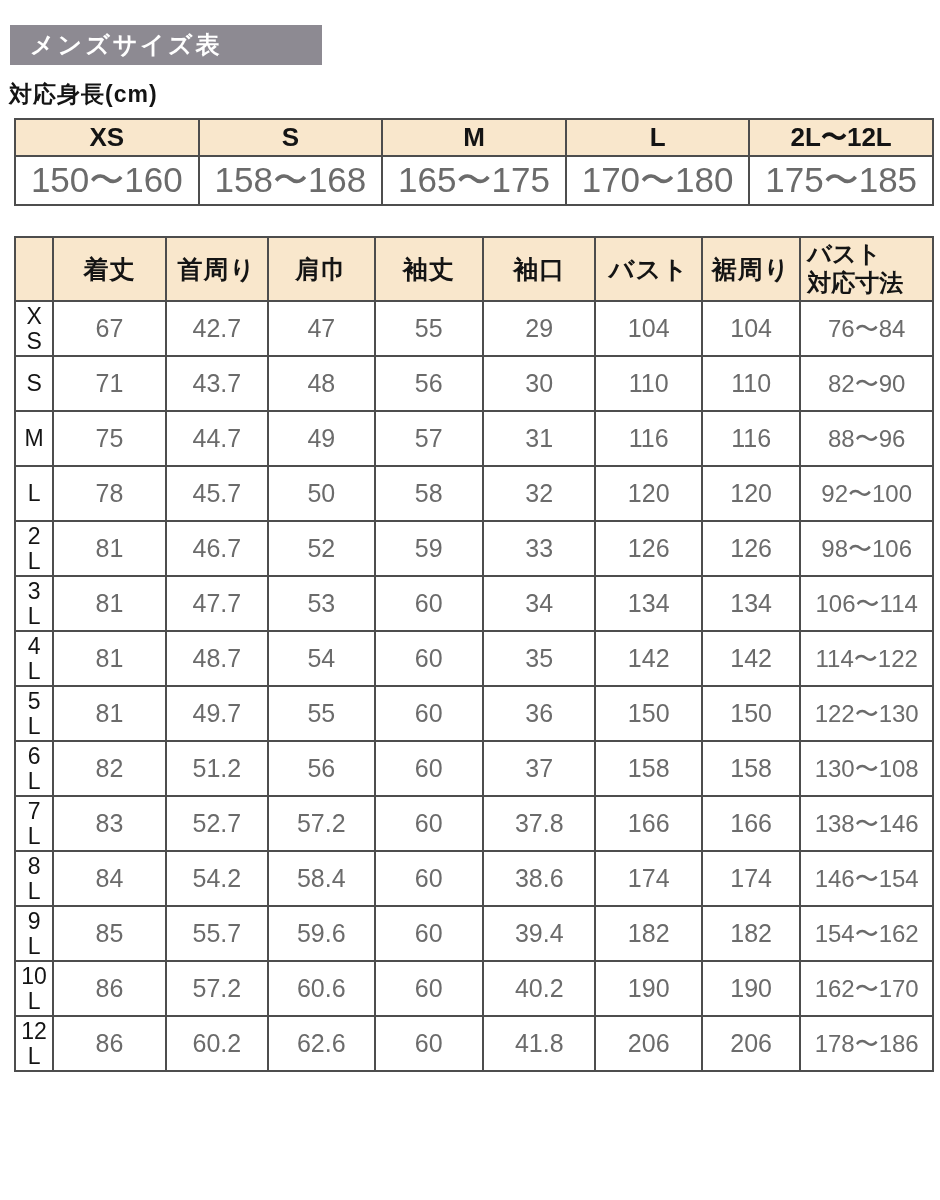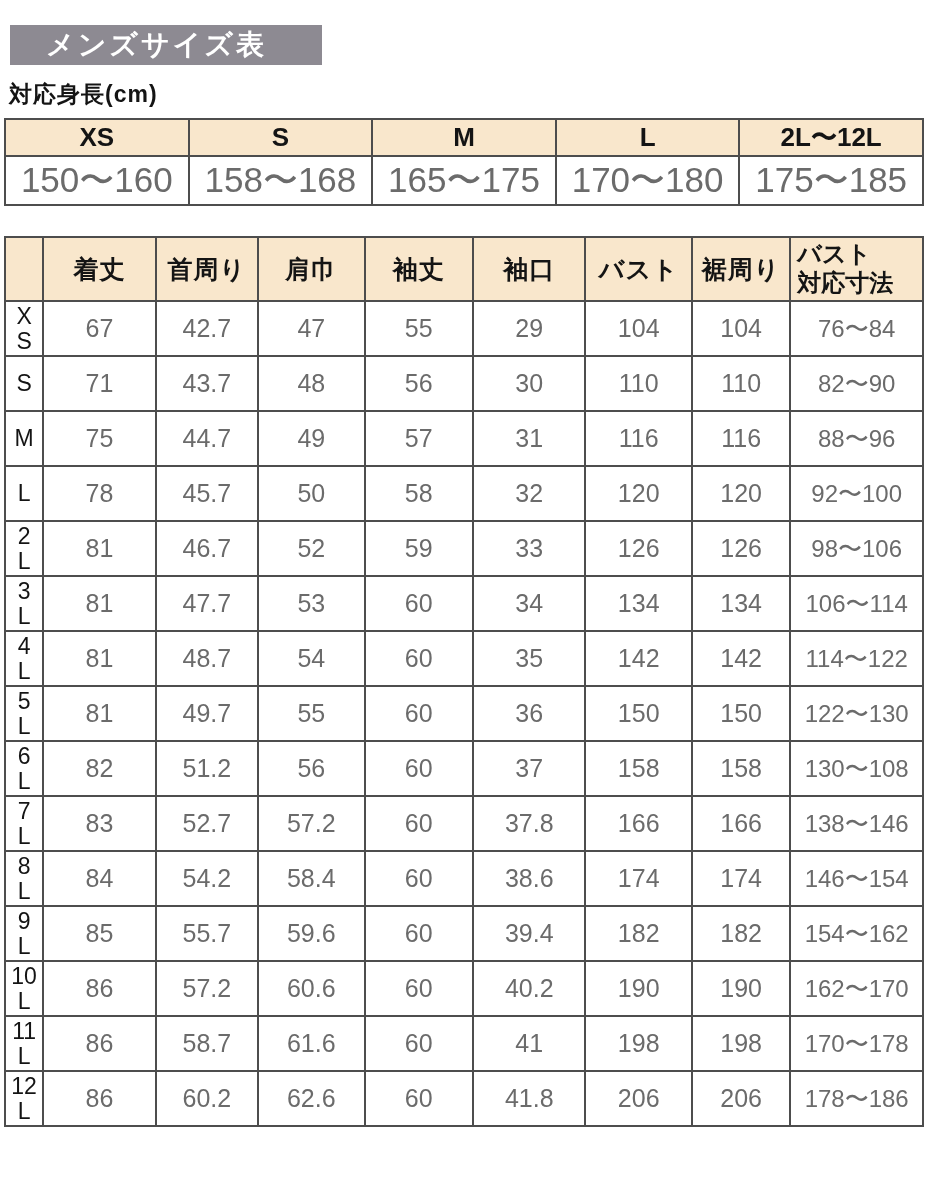--- a/index.html
+++ b/index.html
@@ -18,39 +18,39 @@
     font-family: "Liberation Sans", "DejaVu Sans", sans-serif;
   }
   .page { width: 940px; height: 1200px; }
 
   .title-bar {
     margin: 25px 0 0 10px;
     width: 312px;
     height: 40px;
     background: var(--title-bg);
     color: #ffffff;
-    font-size: 28px;
+    font-size: 24px;
     font-weight: bold;
     line-height: 40px;
-    padding-left: 36px;
+    padding-left: 20px;
     letter-spacing: 3px;
   }
 
   .caption {
     margin: 14px 0 8px 9px;
     font-size: 23px;
     font-weight: bold;
     color: var(--label-text);
     letter-spacing: 1px;
   }
 
   table {
     border-collapse: collapse;
     table-layout: fixed;
-    margin-left: 4px;
+    margin-left: 14px;
     width: 920px;
   }
   th, td {
     border: 2px solid var(--border);
     text-align: center;
     vertical-align: middle;
     padding: 0;
   }
 
   
@@ -306,32 +306,20 @@
           <td>86</td>
           <td>57.2</td>
           <td>60.6</td>
           <td>60</td>
           <td>40.2</td>
           <td>190</td>
           <td>190</td>
           <td class="range">162〜170</td>
         </tr>
         <tr>
-          <th>11
-L</th>
-          <td>86</td>
-          <td>58.7</td>
-          <td>61.6</td>
-          <td>60</td>
-          <td>41</td>
-          <td>198</td>
-          <td>198</td>
-          <td class="range">170〜178</td>
-        </tr>
-        <tr>
           <th>12
 L</th>
           <td>86</td>
           <td>60.2</td>
           <td>62.6</td>
           <td>60</td>
           <td>41.8</td>
           <td>206</td>
           <td>206</td>
           <td class="range">178〜186</td>

